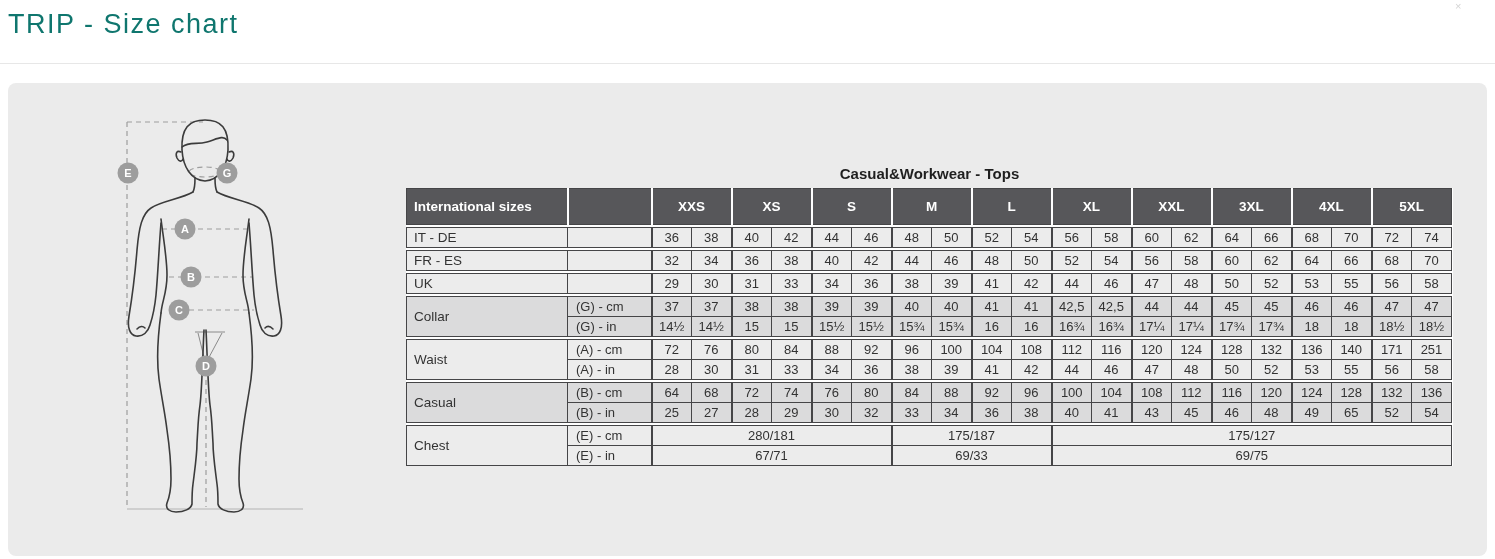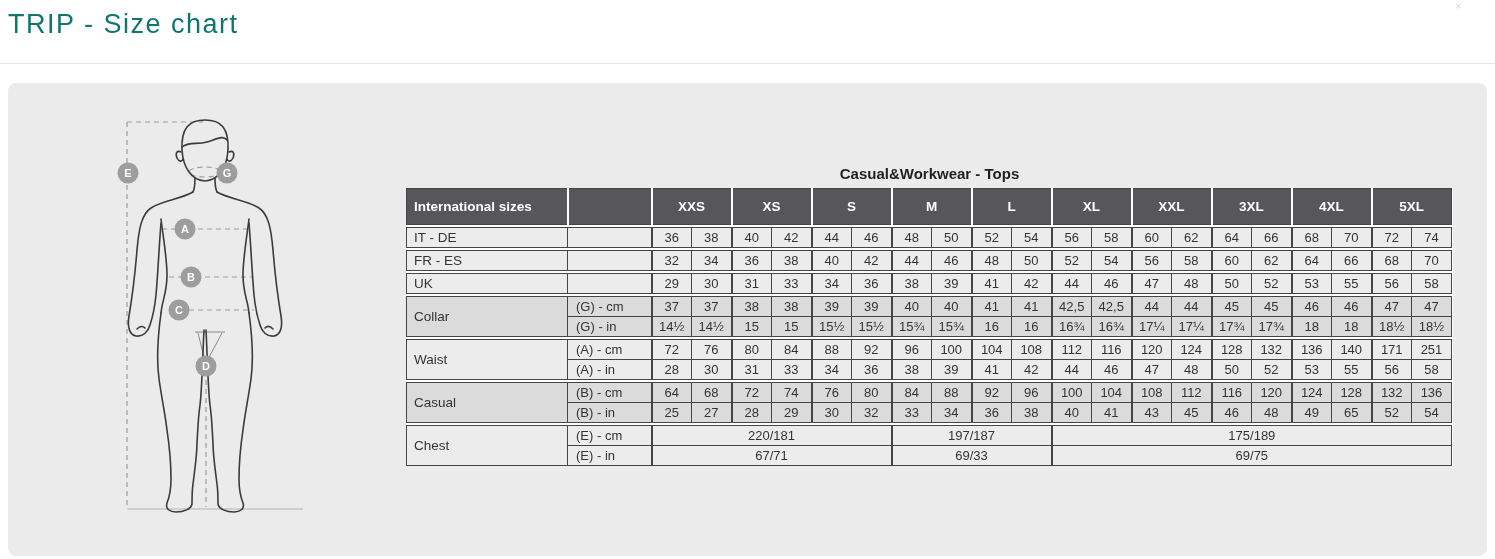--- a/index.html
+++ b/index.html
@@ -535,23 +535,23 @@
         <col style="width: 40px;">
         <col style="width: 40px;">
         <col style="width: 40px;">
         <col style="width: 40px;">
         <col style="width: 40px;">
       </colgroup>
       <tbody>
         <tr>
           <td rowspan="2" class="lbl">Chest</td>
           <td class="unit">(E) - cm</td>
-          <td colspan="6" class="gs">220/181</td>
-          <td colspan="4" class="gs">197/187</td>
-          <td colspan="10" class="gs">175/189</td>
+          <td colspan="6" class="gs">280/181</td>
+          <td colspan="4" class="gs">175/187</td>
+          <td colspan="10" class="gs">175/127</td>
         </tr>
         <tr>
           <td class="unit">(E) - in</td>
           <td colspan="6" class="gs">67/71</td>
           <td colspan="4" class="gs">69/33</td>
           <td colspan="10" class="gs">69/75</td>
         </tr>
       </tbody>
     </table>
   </div>

